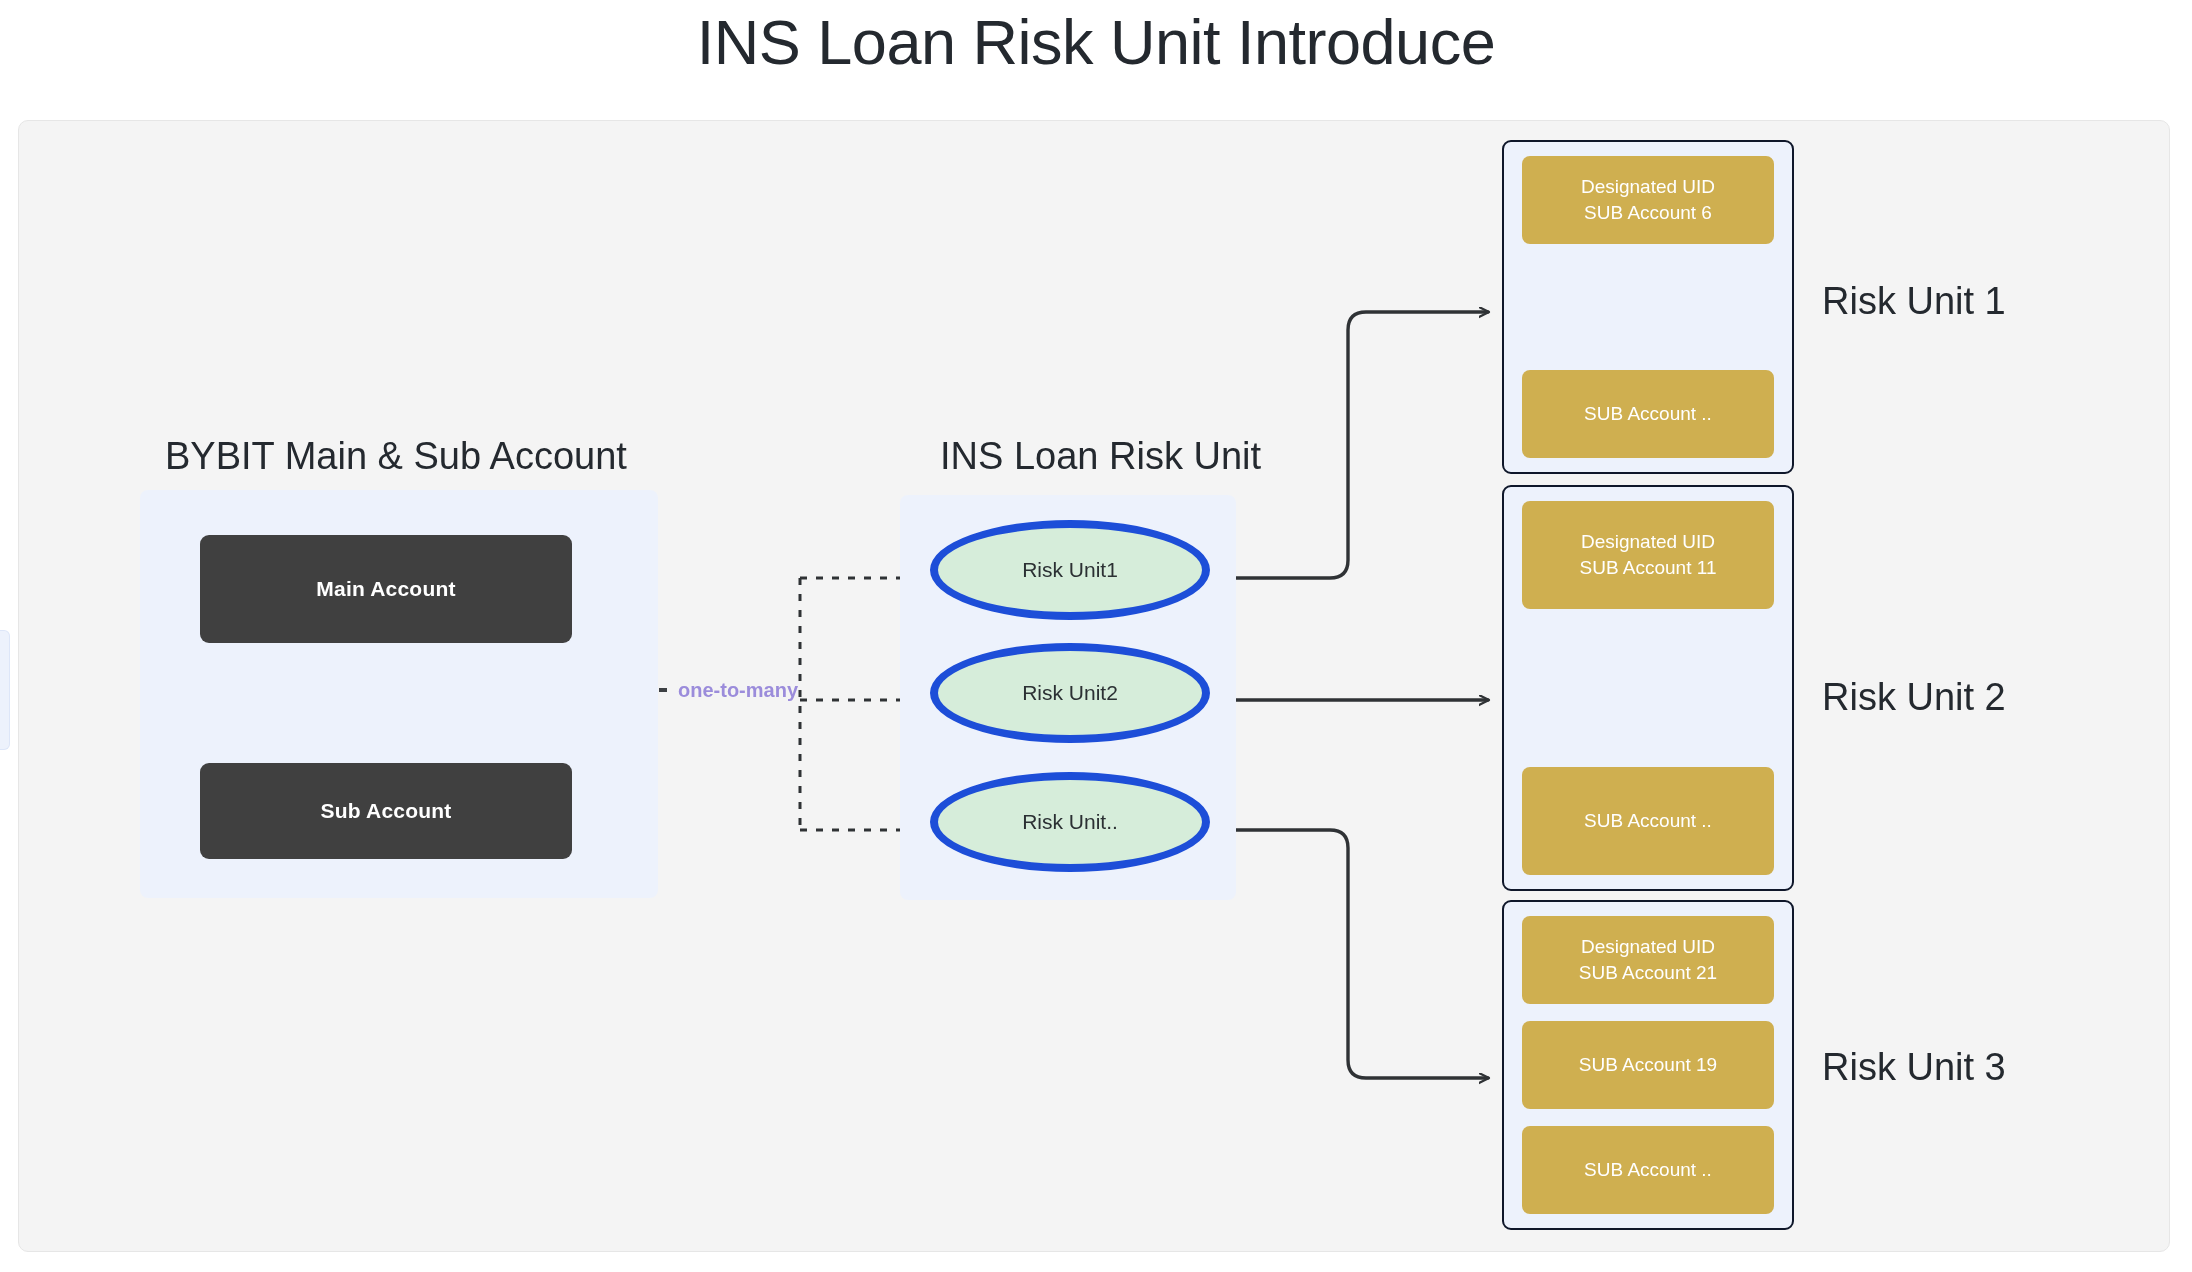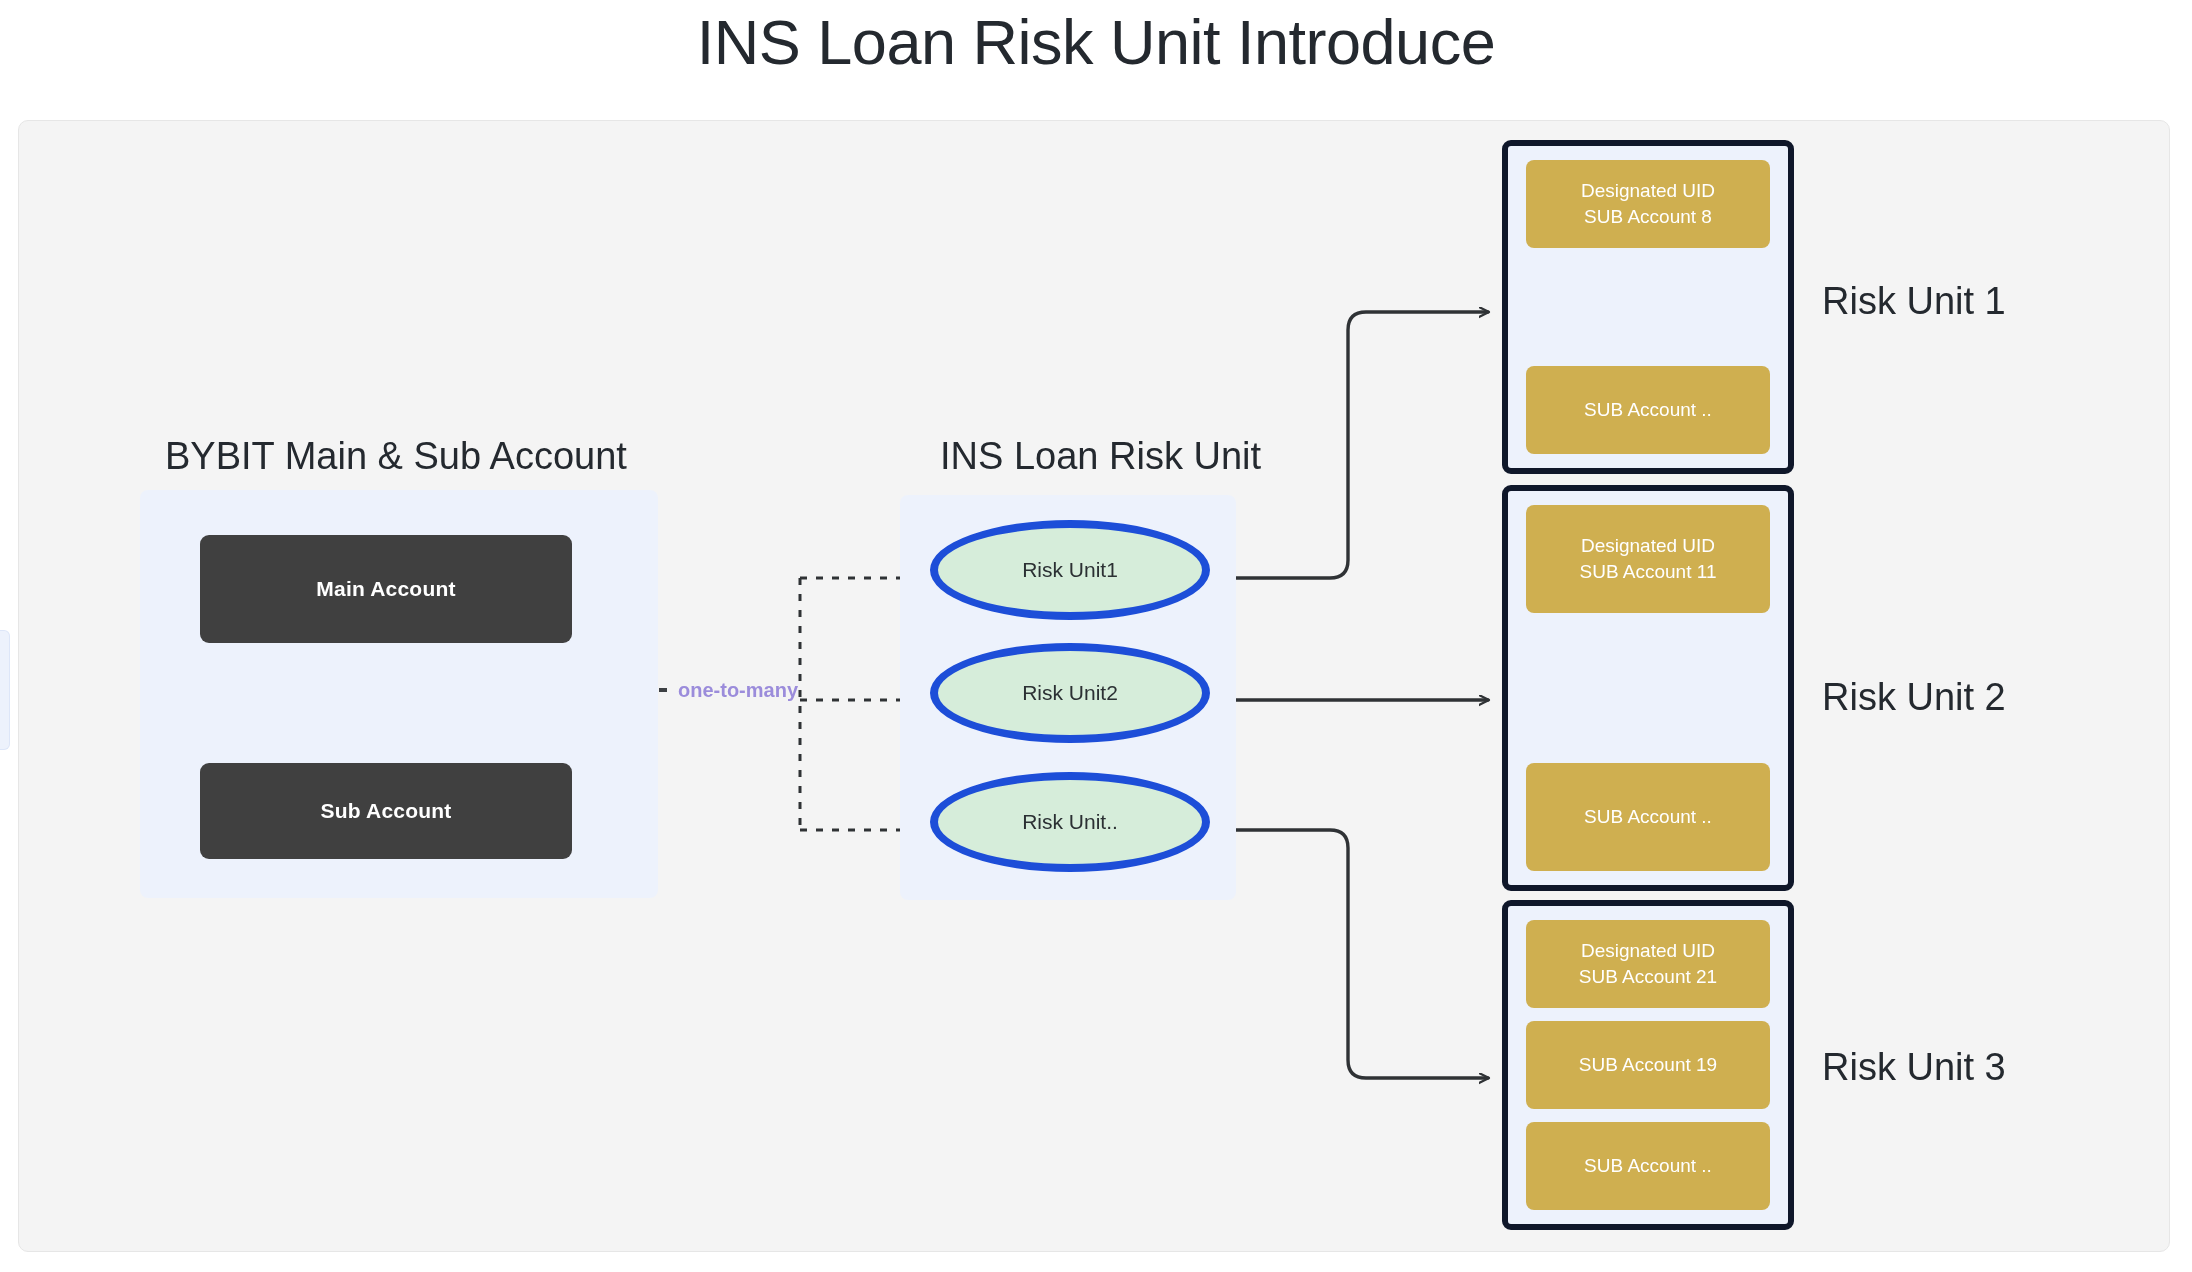--- a/index.html
+++ b/index.html
@@ -112,21 +112,21 @@
     box-sizing: border-box;
   }
   #ellipse-risk-1 { left: 930px; top: 520px; }
   #ellipse-risk-2 { left: 930px; top: 643px; }
   #ellipse-risk-3 { left: 930px; top: 772px; }
 
   
   .risk-group {
     position: absolute;
     background: #edf2fc;
-    border: 6px solid #0f172a;
+    border: 2px solid #0f172a;
     border-radius: 9px;
     box-sizing: border-box;
     padding: 14px 18px;
     display: flex;
     flex-direction: column;
     justify-content: space-between;
   }
   #group-1 { left: 1502px; top: 140px;  width: 292px; height: 334px; }
   #group-2 { left: 1502px; top: 485px;  width: 292px; height: 406px; }
   #group-3 { left: 1502px; top: 900px;  width: 292px; height: 330px; }
@@ -242,21 +242,21 @@
 
 <div class="panel" id="panel-riskunit"></div>
 
 <div class="risk-ellipse" id="ellipse-risk-1">Risk Unit1</div>
 <div class="risk-ellipse" id="ellipse-risk-2">Risk Unit2</div>
 <div class="risk-ellipse" id="ellipse-risk-3">Risk Unit..</div>
 
 <div class="risk-group" id="group-1">
   <div class="sub-box">
     <span>Designated UID</span>
-    <span>SUB Account 8</span>
+    <span>SUB Account 6</span>
   </div>
   <div class="sub-box">
     <span>SUB Account ..</span>
   </div>
 </div>
 <div class="risk-unit-label" id="label-risk-unit-1">Risk Unit 1</div>
 
 <div class="risk-group" id="group-2">
   <div class="sub-box">
     <span>Designated UID</span>

